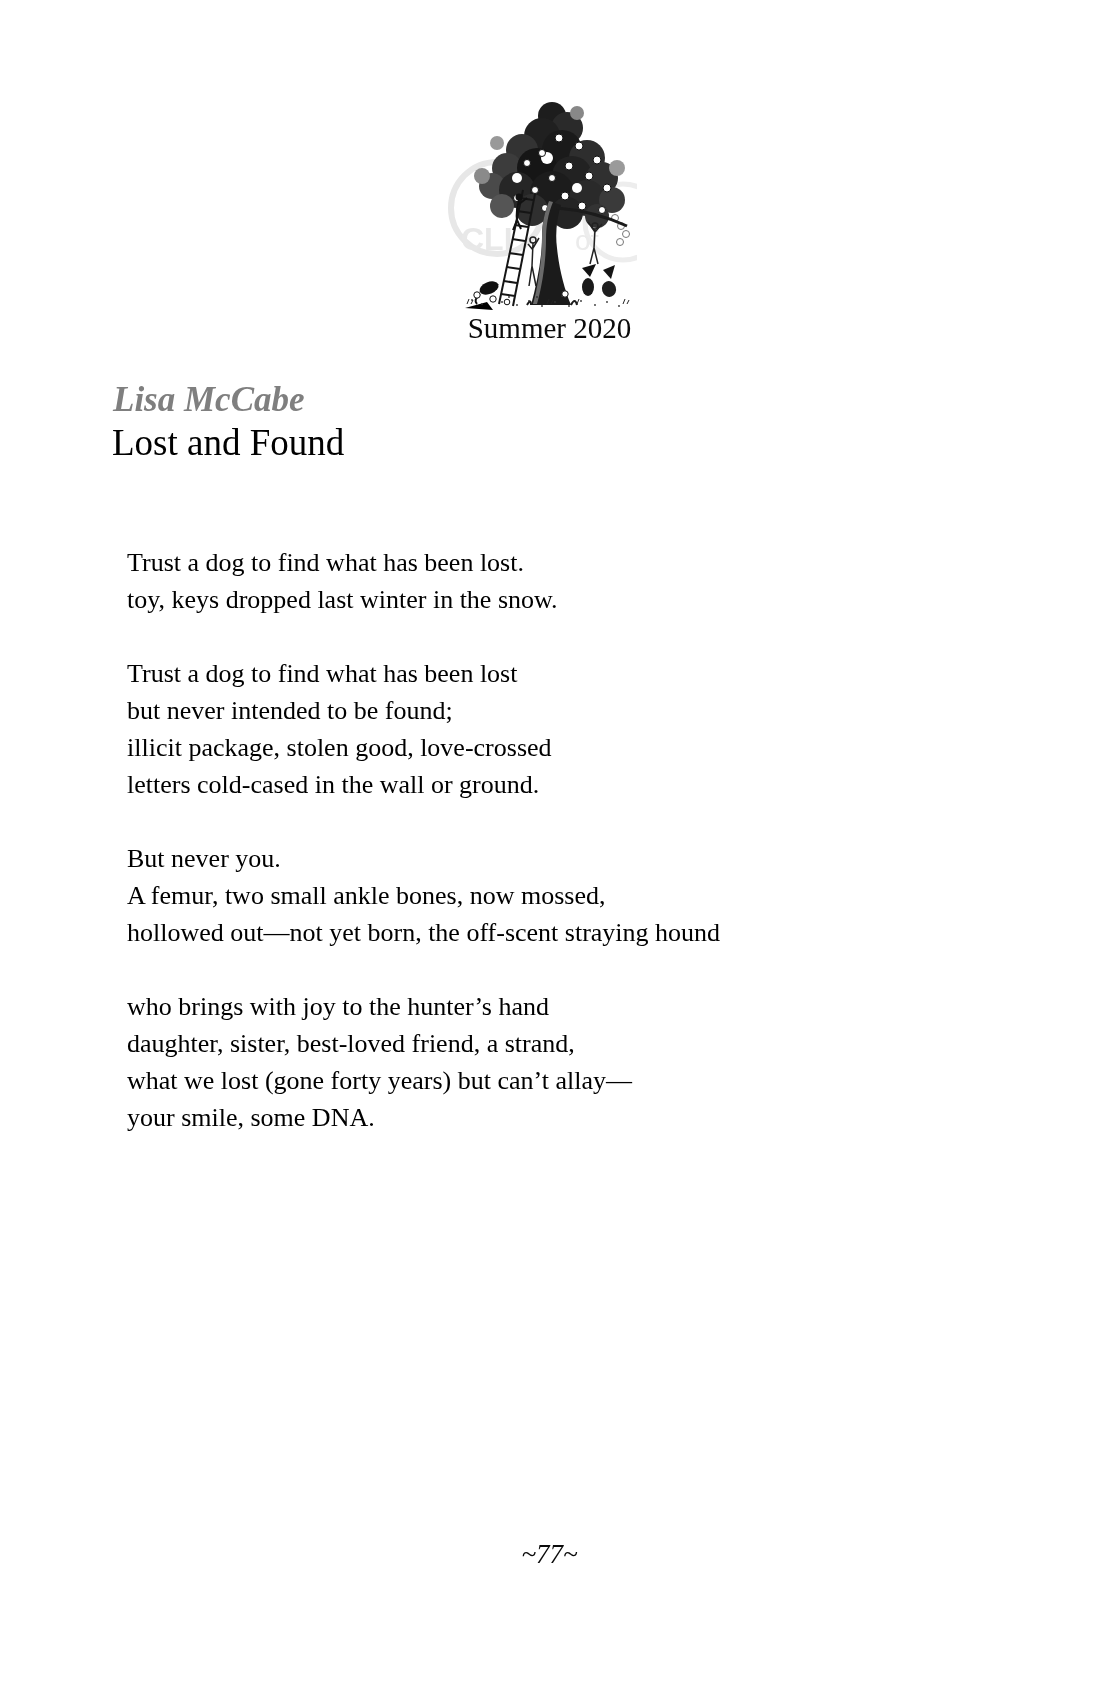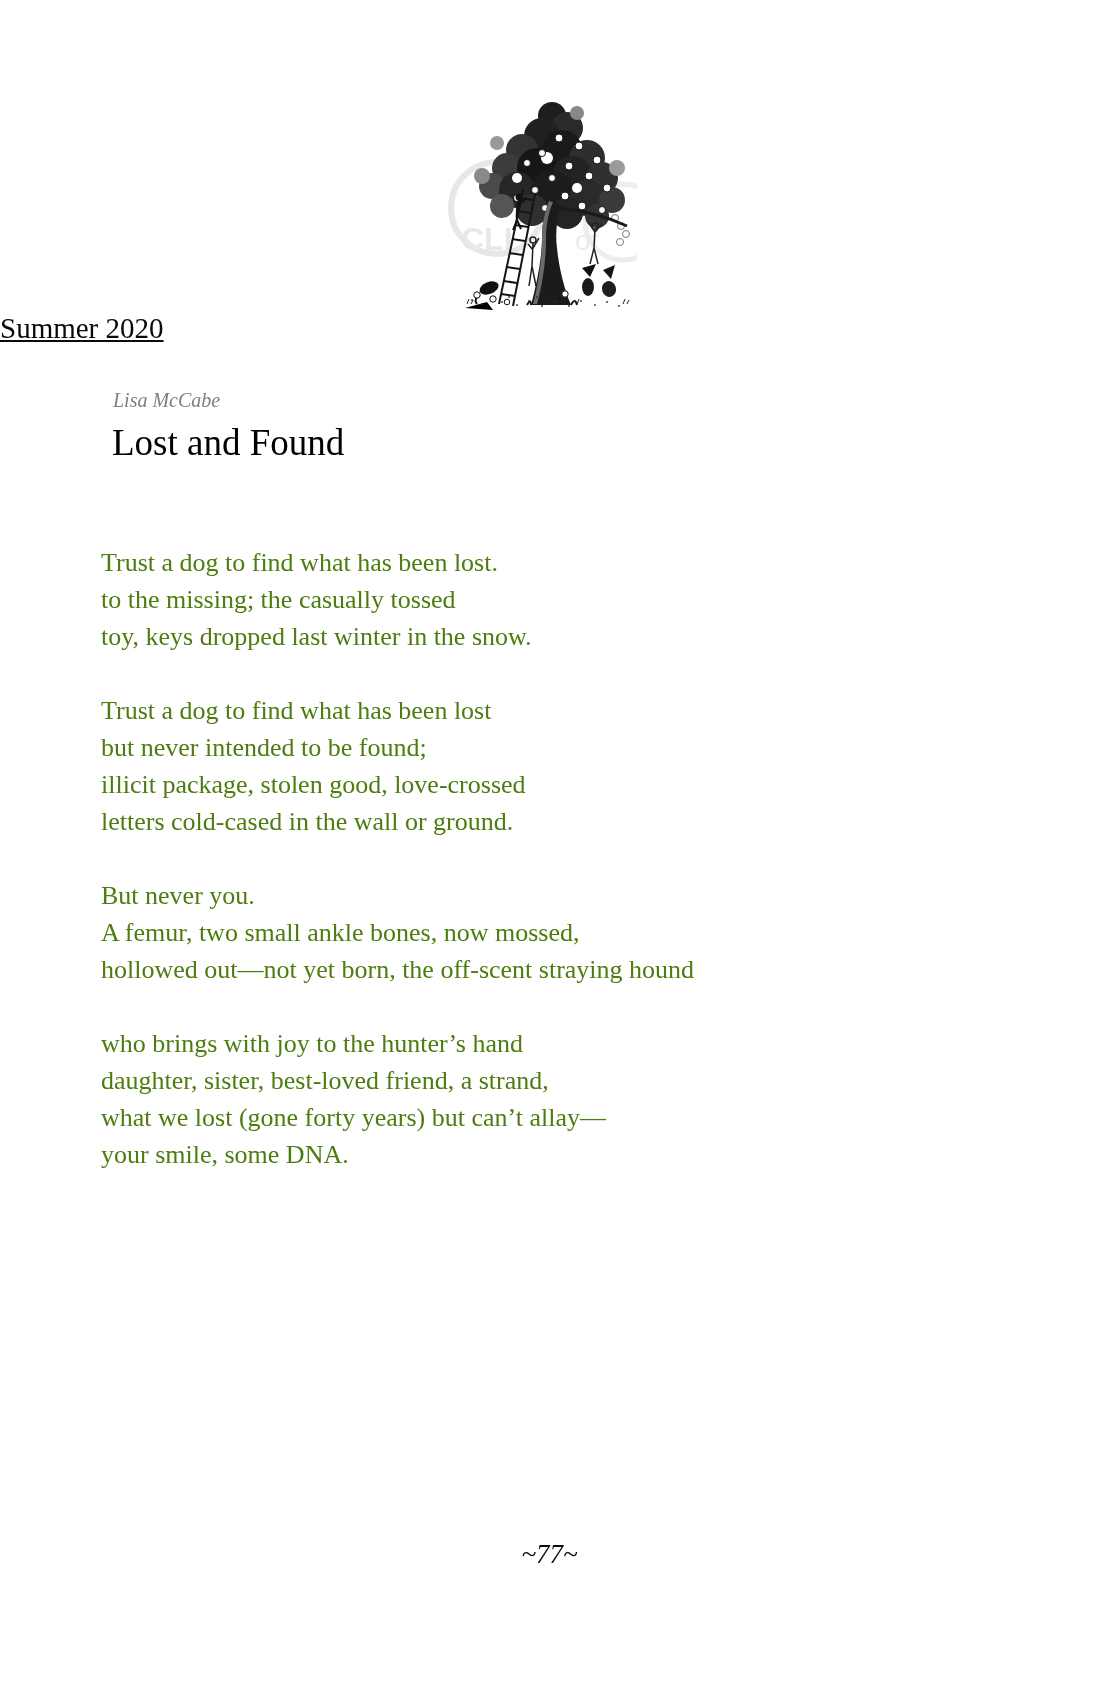--- a/index.html
+++ b/index.html
@@ -16,47 +16,47 @@
     position: absolute;
     left: 447px;
     top: 98px;
     width: 190px;
     height: 215px;
   }
   .issue {
     position: absolute;
     left: 0; top: 311px;
     width: 100%;
+    text-align: center;
     font-size: 29px;
     line-height: 34px;
     color: #0a0a0a;
-    text-decoration: underline;
   }
   .author {
     position: absolute;
     left: 113px; top: 384px;
-    font-size: 20px;
+    font-size: 35px;
     line-height: 32px;
-    font-weight: normal;
+    font-weight: bold;
     font-style: italic;
     color: #7f7f7f;
   }
   .title {
     position: absolute;
     left: 112px; top: 423px;
     font-size: 37px;
     line-height: 40px;
     color: #000000;
   }
   .poem {
     position: absolute;
-    left: 101px; top: 544px;
+    left: 127px; top: 544px;
     font-size: 26px;
     line-height: 37px;
-    color: #4d7c0f;
+    color: #000000;
   }
   .stanza { margin: 0 0 37px 0; }
   .stanza:last-child { margin-bottom: 0; }
   .poem-line { white-space: pre; }
   .folio {
     position: absolute;
     left: 0; top: 1538px;
     width: 100%;
     text-align: center;
     font-size: 27px;
@@ -217,21 +217,20 @@
 
   <div class="issue">Summer 2020</div>
 
   <div class="author" style="color: rgb(127, 127, 127);">Lisa McCabe</div>
 
   <div class="title">Lost and Found</div>
 
   <div class="poem">
       <div class="stanza">
         <div class="poem-line">Trust a dog to find what has been lost.</div>
-        <div class="poem-line">to the missing; the casually tossed</div>
         <div class="poem-line">toy, keys dropped last winter in the snow.</div>
       </div>
       <div class="stanza">
         <div class="poem-line">Trust a dog to find what has been lost</div>
         <div class="poem-line">but never intended to be found;</div>
         <div class="poem-line">illicit package, stolen good, love-crossed</div>
         <div class="poem-line">letters cold-cased in the wall or ground.</div>
       </div>
       <div class="stanza">
         <div class="poem-line">But never you.</div>

